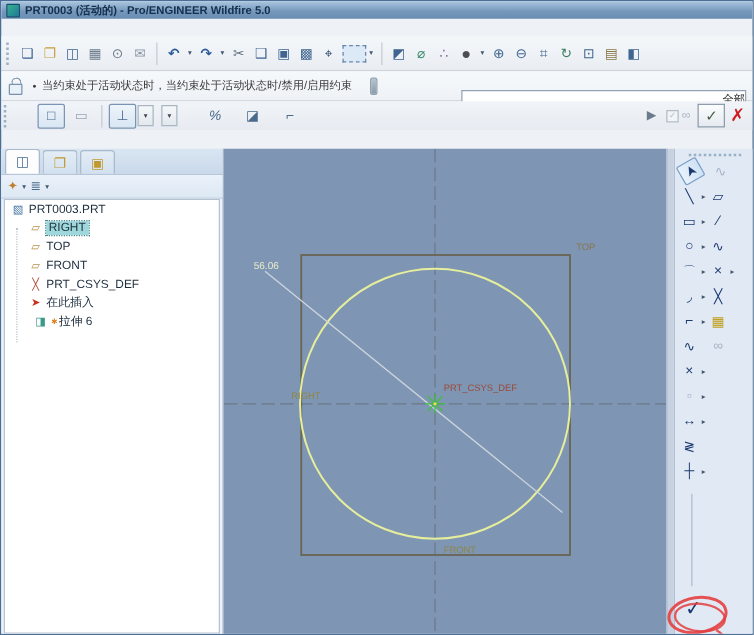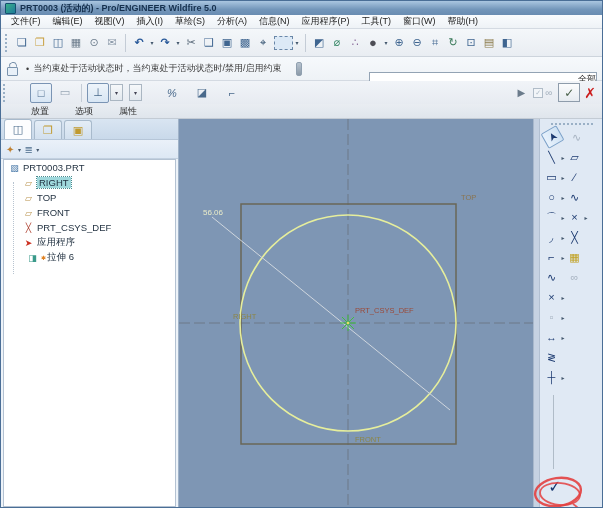--- a/index.html
+++ b/index.html
@@ -88,33 +88,20 @@
 </head>
 <body>
 
 <div id="app">
 
   <div class="titlebar">
     <span class="app-ico"></span>
     <span class="title-text">PRT0003 (活动的) - Pro/ENGINEER Wildfire 5.0</span>
   </div>
 
-  <div class="menubar">
-    <span class="menu-item">文件(F)</span>
-    <span class="menu-item">编辑(E)</span>
-    <span class="menu-item">视图(V)</span>
-    <span class="menu-item">插入(I)</span>
-    <span class="menu-item">草绘(S)</span>
-    <span class="menu-item">分析(A)</span>
-    <span class="menu-item">信息(N)</span>
-    <span class="menu-item">应用程序(P)</span>
-    <span class="menu-item">工具(T)</span>
-    <span class="menu-item">窗口(W)</span>
-    <span class="menu-item">帮助(H)</span>
-  </div>
 
   <div class="toolbar">
     <span class="handle"></span>
     <span class="tb-ico">❏</span>
     <span class="tb-ico" style="color:#c8a040">❐</span>
     <span class="tb-ico">◫</span>
     <span class="tb-ico" style="color:#6d7d8d">▦</span>
     <span class="tb-ico" style="color:#6d7d8d">⊙</span>
     <span class="tb-ico" style="color:#8a98a8">✉</span>
     <span class="sep"></span>
@@ -174,25 +161,20 @@
     <span style="width:6px"></span>
     <span class="dash-btn">⌐</span>
     <span style="flex:1"></span>
     <span class="resume">▶</span>
     <span class="preview-chk">✓</span>
     <span class="preview-inf">∞</span>
     <span class="ok-btn">✓</span>
     <span class="cancel-x">✗</span>
   </div>
 
-  <div class="dashtabs">
-    <span class="dtab">放置</span>
-    <span class="dtab">选项</span>
-    <span class="dtab">属性</span>
-  </div>
 
   <div class="leftpanel">
     <div class="ptabs">
       <span class="ptab active">◫</span>
       <span class="ptab">❐</span>
       <span class="ptab">▣</span>
     </div>
     <div class="phead">
       <span class="hic" style="color:#c08030">✦</span>
       <span class="dd">▾</span>
@@ -216,21 +198,21 @@
       <div class="trow" style="padding-left:18px">
         <span class="tic" style="color:#b8924a">▱</span>
         <span>FRONT</span>
       </div>
       <div class="trow" style="padding-left:18px">
         <span class="tic" style="color:#b04838">╳</span>
         <span>PRT_CSYS_DEF</span>
       </div>
       <div class="trow" style="padding-left:18px">
         <span class="tic" style="color:#cc3020">➤</span>
-        <span>应用程序</span>
+        <span>在此插入</span>
       </div>
       <div class="trow" style="padding-left:22px">
         <span class="tic" style="color:#3a9a8a">◨</span>
         <span class="marker">✱</span>
         <span>拉伸 6</span>
       </div>
     </div>
   </div>
 
   <div class="canvas">

